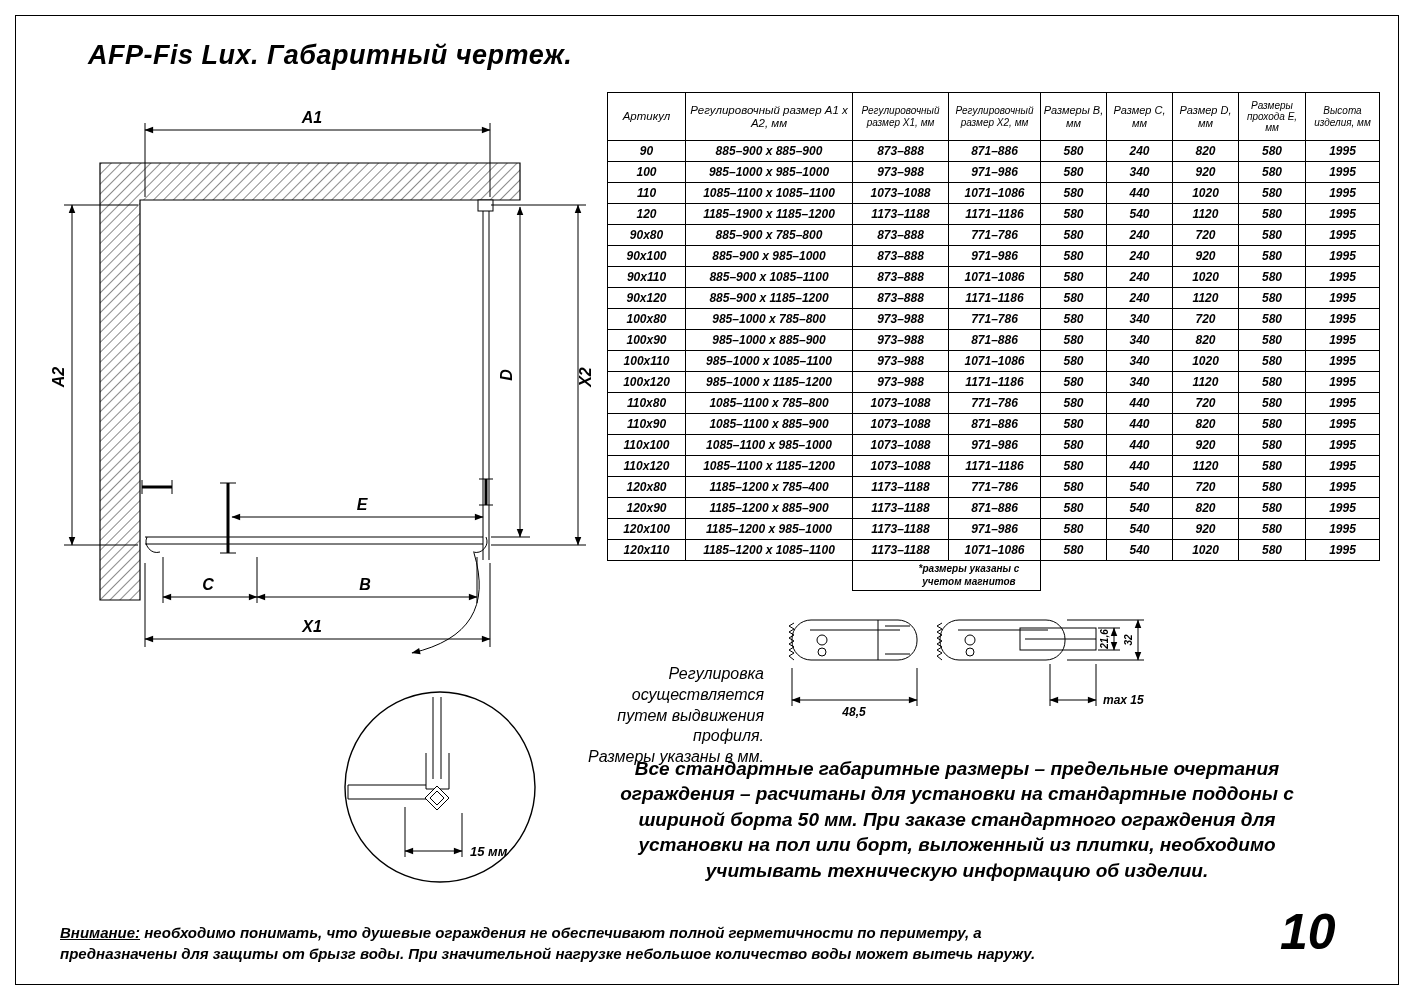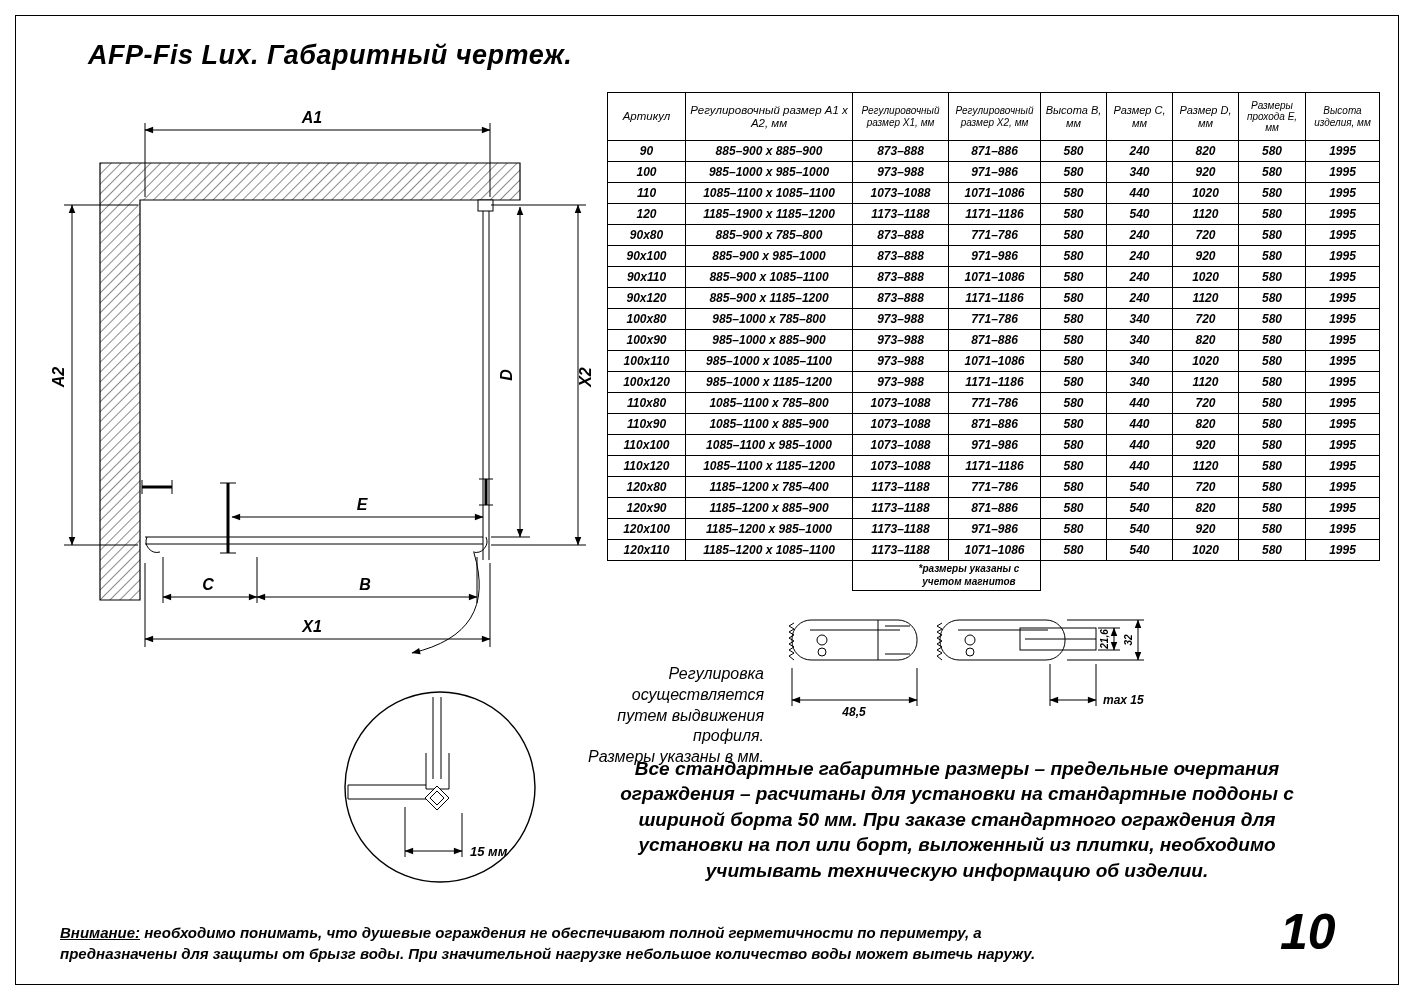--- a/index.html
+++ b/index.html
@@ -151,21 +151,21 @@
   </g>
 </svg>
 
 <table class="spec">
   <thead>
     <tr id="head-row">
         <th class="c0">Артикул</th>
         <th class="c1">Регулировочный размер А1 х А2, мм</th>
         <th class="c2">Регулировочный размер Х1, мм</th>
         <th class="c3">Регулировочный размер Х2, мм</th>
-        <th class="c4">Высота В, мм</th>
+        <th class="c4">Размеры В, мм</th>
         <th class="c5">Размер С, мм</th>
         <th class="c6">Размер D, мм</th>
         <th class="c7">Размеры прохода Е, мм</th>
         <th class="c8">Высота изделия, мм</th>
       </tr>
   </thead>
   <tbody id="spec-body">
       <tr>
         <td class="c0">90</td>
         <td class="c1">885–900 x 885–900</td>

